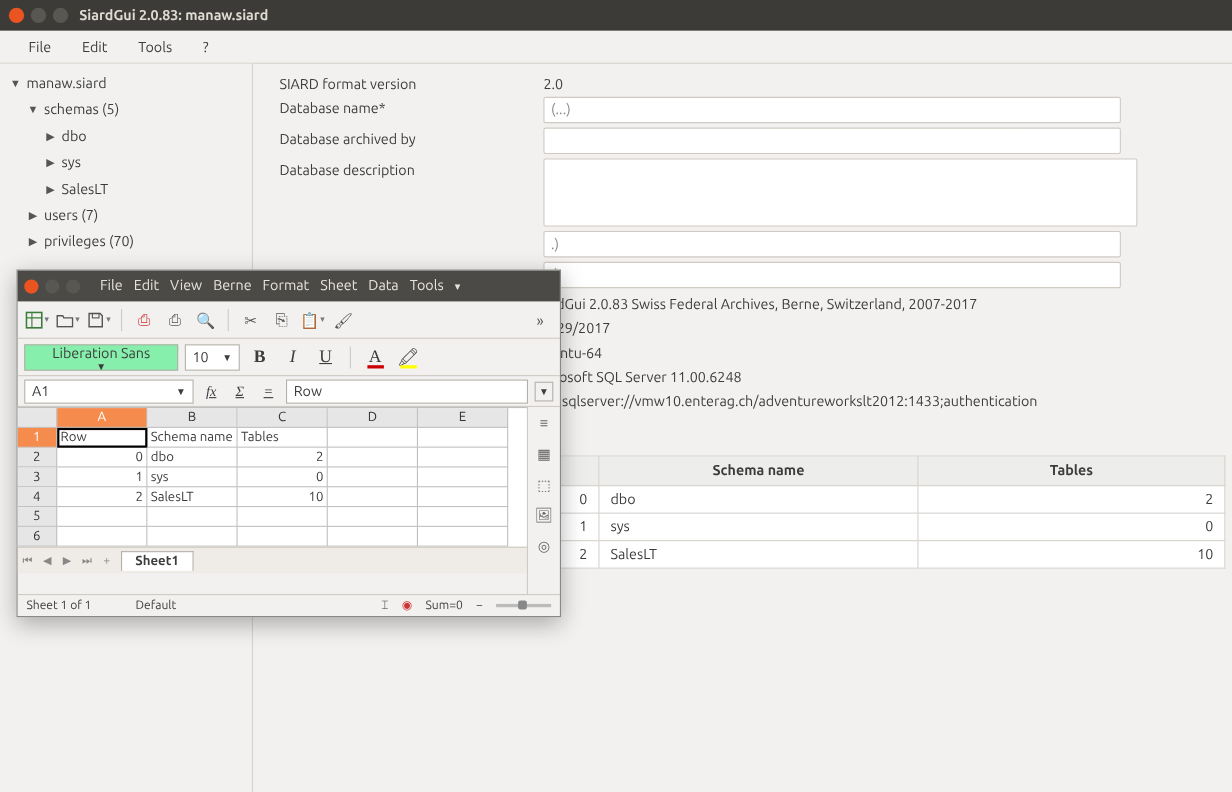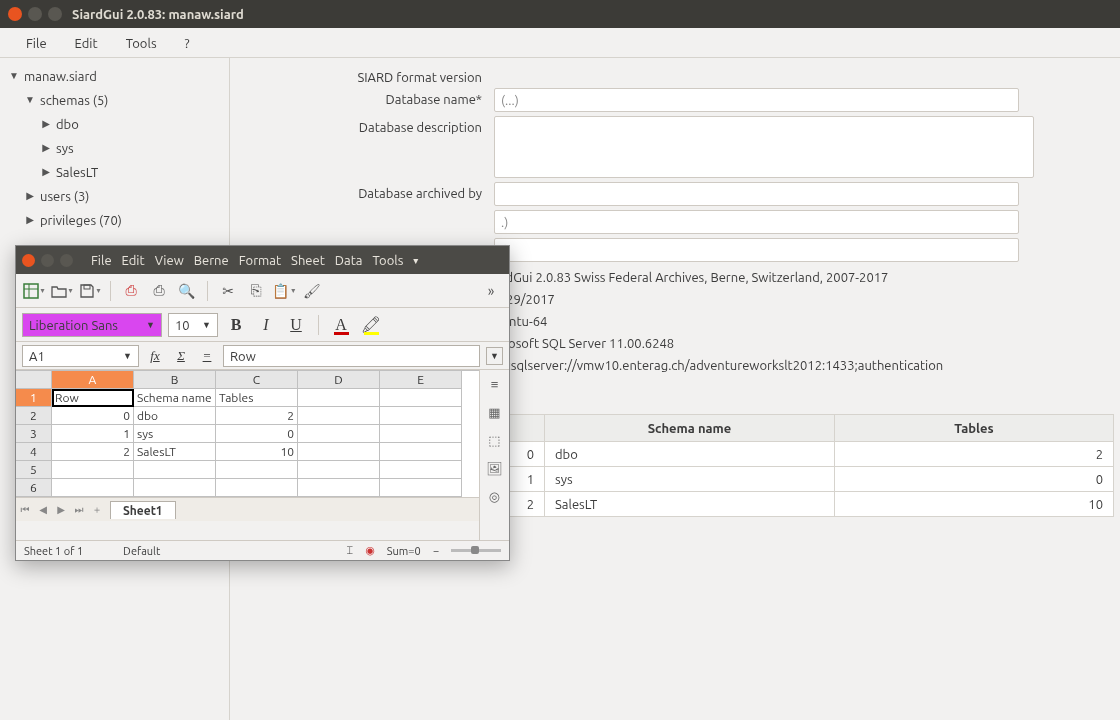--- a/index.html
+++ b/index.html
@@ -21,21 +21,21 @@
 .sidebar { width: 230px; border-right: 1px solid #d6d3cd; padding: 6px 0; background: #f2f1f0; }
 .tree-item { display: flex; align-items: center; padding: 2px 8px; cursor: default; line-height: 20px; }
 .tree-arrow { width: 12px; display: inline-block; font-size: 10px; color: #555; margin-right: 4px; text-align: center; }
 .level-1 { padding-left: 8px; }
 .level-2 { padding-left: 24px; }
 .level-3 { padding-left: 40px; }
 
 
 .details { flex: 1; padding: 8px 24px; overflow: hidden; }
 .form-row { display: flex; margin-bottom: 4px; }
-.form-label { width: 240px; text-align: right; padding-right: 12px; padding-top: 4px; }
+.form-label { width: 240px; text-align: left; padding-right: 12px; padding-top: 4px; }
 .form-value { flex: 1; }
 .form-input { width: 525px; height: 24px; background: #fff; border: 1px solid #cfcac3; border-radius: 2px; padding: 2px 6px; display: flex; align-items: center; color: #888; }
 .form-textarea { width: 540px; height: 62px; background: #fff; border: 1px solid #cfcac3; border-radius: 2px; }
 .form-text { padding-top: 4px; }
 
 
 .data-table { margin-left: 0; margin-top: 160px; width: 860px; border: 1px solid #d6d3cd; border-collapse: collapse; background: #fff; }
 .data-table th { background: #ededeb; border: 1px solid #d6d3cd; padding: 6px 10px; font-weight: bold; }
 .data-table td { border: 1px solid #d6d3cd; padding: 5px 10px; }
 .data-table td.num { text-align: right; }
@@ -48,33 +48,33 @@
 .calc-menu { display: flex; align-items: center; color: #e8e4dc; font-size: 13px; margin-left: 8px; gap: 10px; }
 .calc-menu span { cursor: default; }
 
 .calc-toolbar { height: 34px; display: flex; align-items: center; padding: 0 6px; gap: 4px; border-bottom: 1px solid #cfcac3; }
 .tool-btn { width: 24px; height: 24px; display: flex; align-items: center; justify-content: center; font-size: 14px; color: #555; cursor: default; border-radius: 2px; }
 .tool-sep { width: 1px; height: 20px; background: #cfcac3; margin: 0 4px; }
 .tool-drop::after { content: "▾"; font-size: 8px; margin-left: 1px; color: #777; }
 .tool-expand { margin-left: auto; }
 
 .calc-format { height: 34px; display: flex; align-items: center; padding: 0 6px; gap: 6px; border-bottom: 1px solid #cfcac3; }
-.font-select { width: 140px; height: 24px; background: #d946ef; border: 1px solid #b5b0a8; display: flex; align-items: center; padding: 0 6px; justify-content: space-between; }
+.font-select { width: 140px; height: 24px; background: #86efac; border: 1px solid #b5b0a8; display: flex; align-items: center; padding: 0 6px; justify-content: space-between; flex-direction: column; }
 .size-select { width: 50px; height: 24px; background: #fff; border: 1px solid #b5b0a8; display: flex; align-items: center; padding: 0 6px; justify-content: space-between; }
 .fmt-btn { width: 24px; height: 24px; display: flex; align-items: center; justify-content: center; font-family: serif; font-size: 16px; }
 .bold { font-weight: bold; }
 .italic { font-style: italic; }
 .underline { text-decoration: underline; }
 .color-a { position: relative; }
 .color-a::after { content: ""; position: absolute; bottom: 2px; left: 4px; right: 4px; height: 3px; background: #c00; }
 .hl-a { position: relative; }
 .hl-a::after { content: ""; position: absolute; bottom: 2px; left: 4px; right: 4px; height: 3px; background: #ff0; }
 
 .calc-formula { height: 28px; display: flex; align-items: center; padding: 0 6px; gap: 6px; border-bottom: 1px solid #cfcac3; }
-.cell-ref { width: 117px; height: 22px; background: #fff; border: 1px solid #b5b0a8; display: flex; align-items: center; padding: 0 6px; justify-content: space-between; }
+.cell-ref { width: 154px; height: 22px; background: #fff; border: 1px solid #b5b0a8; display: flex; align-items: center; padding: 0 6px; justify-content: space-between; }
 .fx-btn { width: 20px; height: 20px; display: flex; align-items: center; justify-content: center; font-style: italic; font-family: serif; text-decoration: underline; }
 .formula-input { flex: 1; height: 22px; background: #fff; border: 1px solid #b5b0a8; padding: 0 6px; display: flex; align-items: center; }
 
 .calc-body { flex: 1; display: flex; overflow: hidden; }
 .grid-area { flex: 1; display: flex; flex-direction: column; overflow: hidden; }
 .sidebar-icons { width: 30px; border-left: 1px solid #cfcac3; display: flex; flex-direction: column; align-items: center; padding-top: 4px; gap: 8px; }
 .side-icon { width: 20px; height: 20px; display: flex; align-items: center; justify-content: center; color: #666; font-size: 13px; }
 
 .grid { display: grid; grid-template-columns: 36px repeat(5, 82px); grid-auto-rows: 18px; background: #fff; font-size: 12px; border-top: 1px solid #c0c0c0; }
 .grid > div { border-right: 1px solid #c0c0c0; border-bottom: 1px solid #c0c0c0; padding: 0 3px; display: flex; align-items: center; overflow: hidden; white-space: nowrap; }
@@ -135,50 +135,51 @@
     <div class="tree-item level-3">
         <span class="tree-arrow">▶</span>
         <span>sys</span>
       </div>
     <div class="tree-item level-3">
         <span class="tree-arrow">▶</span>
         <span>SalesLT</span>
       </div>
     <div class="tree-item level-2">
         <span class="tree-arrow">▶</span>
-        <span>users (3)</span>
+        <span>users (7)</span>
       </div>
     <div class="tree-item level-2">
         <span class="tree-arrow">▶</span>
         <span>privileges (70)</span>
       </div>
   </div>
 
   <div class="details">
     <div class="form-row">
       <div class="form-label">SIARD format version</div>
+      <div class="form-value form-text">2.0</div>
     </div>
     <div class="form-row">
       <div class="form-label">Database name*</div>
       <div class="form-value">
           <div class="form-input">
             <span>(...)</span>
           </div>
         </div>
     </div>
     <div class="form-row">
+      <div class="form-label">Database archived by</div>
+      <div class="form-value">
+          <div class="form-input"></div>
+        </div>
+    </div>
+    <div class="form-row">
       <div class="form-label">Database description</div>
       <div class="form-value">
           <div class="form-textarea"></div>
-        </div>
-    </div>
-    <div class="form-row">
-      <div class="form-label">Database archived by</div>
-      <div class="form-value">
-          <div class="form-input"></div>
         </div>
     </div>
 
     <div class="form-row">
         <div class="form-label"></div>
         <div class="form-value">
           <div class="form-input">
             <span>.)</span>
           </div>
         </div>

